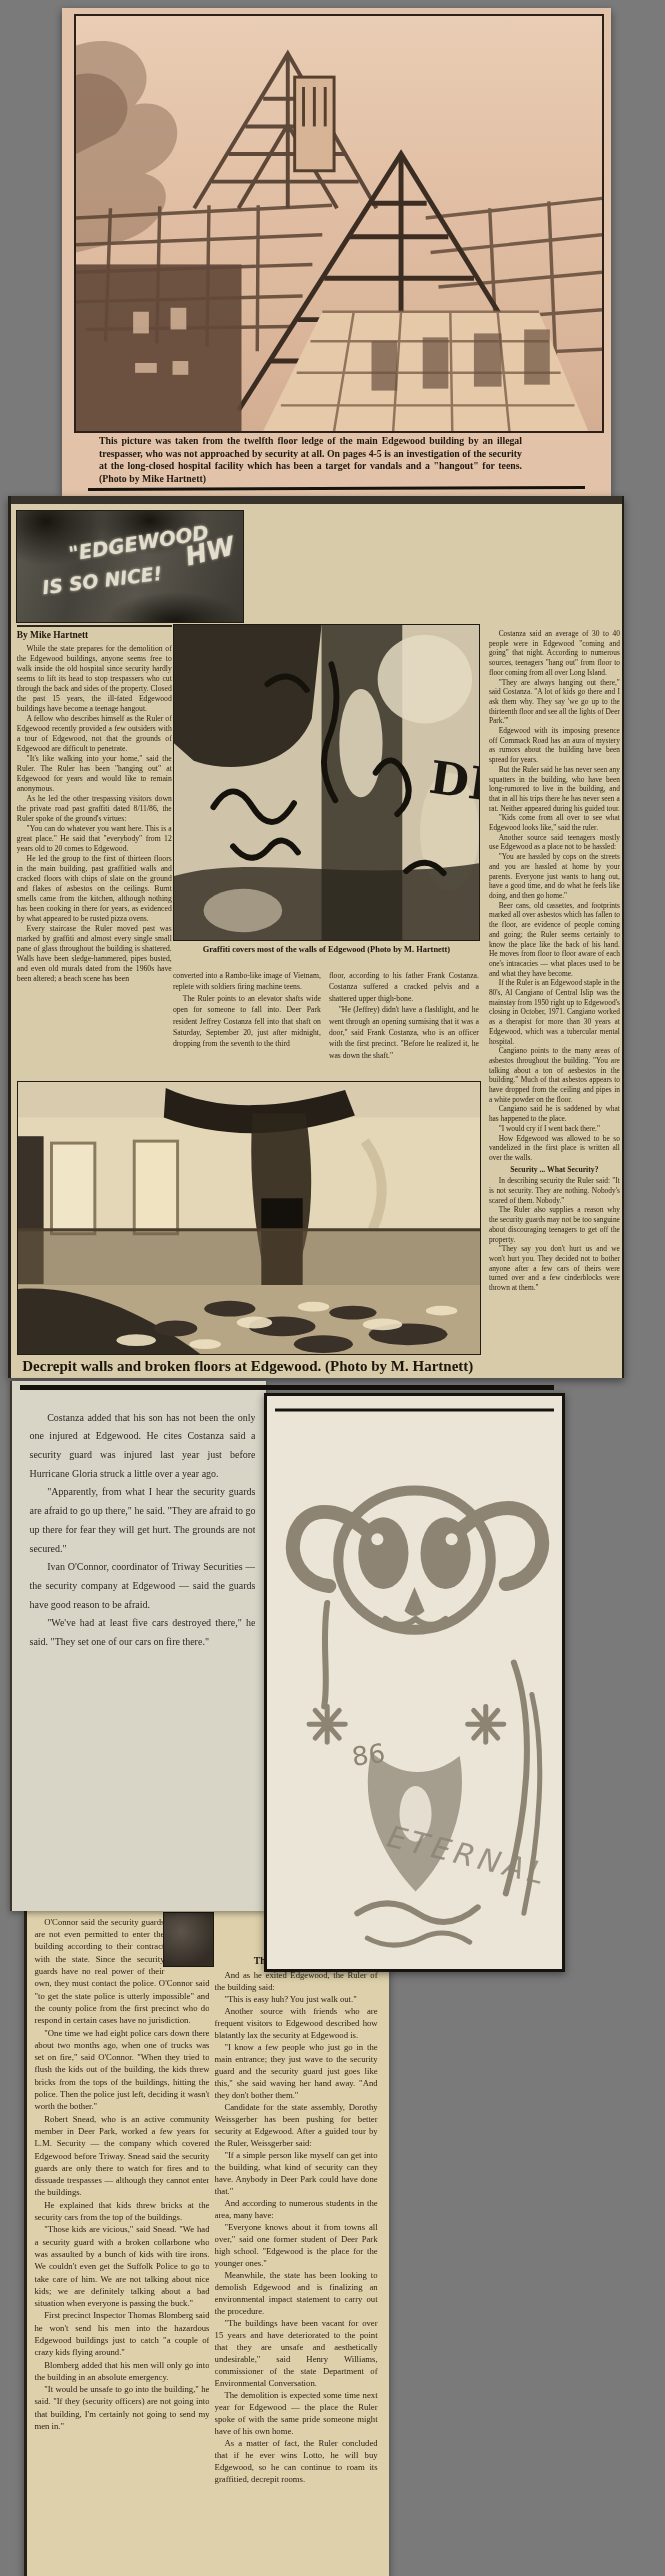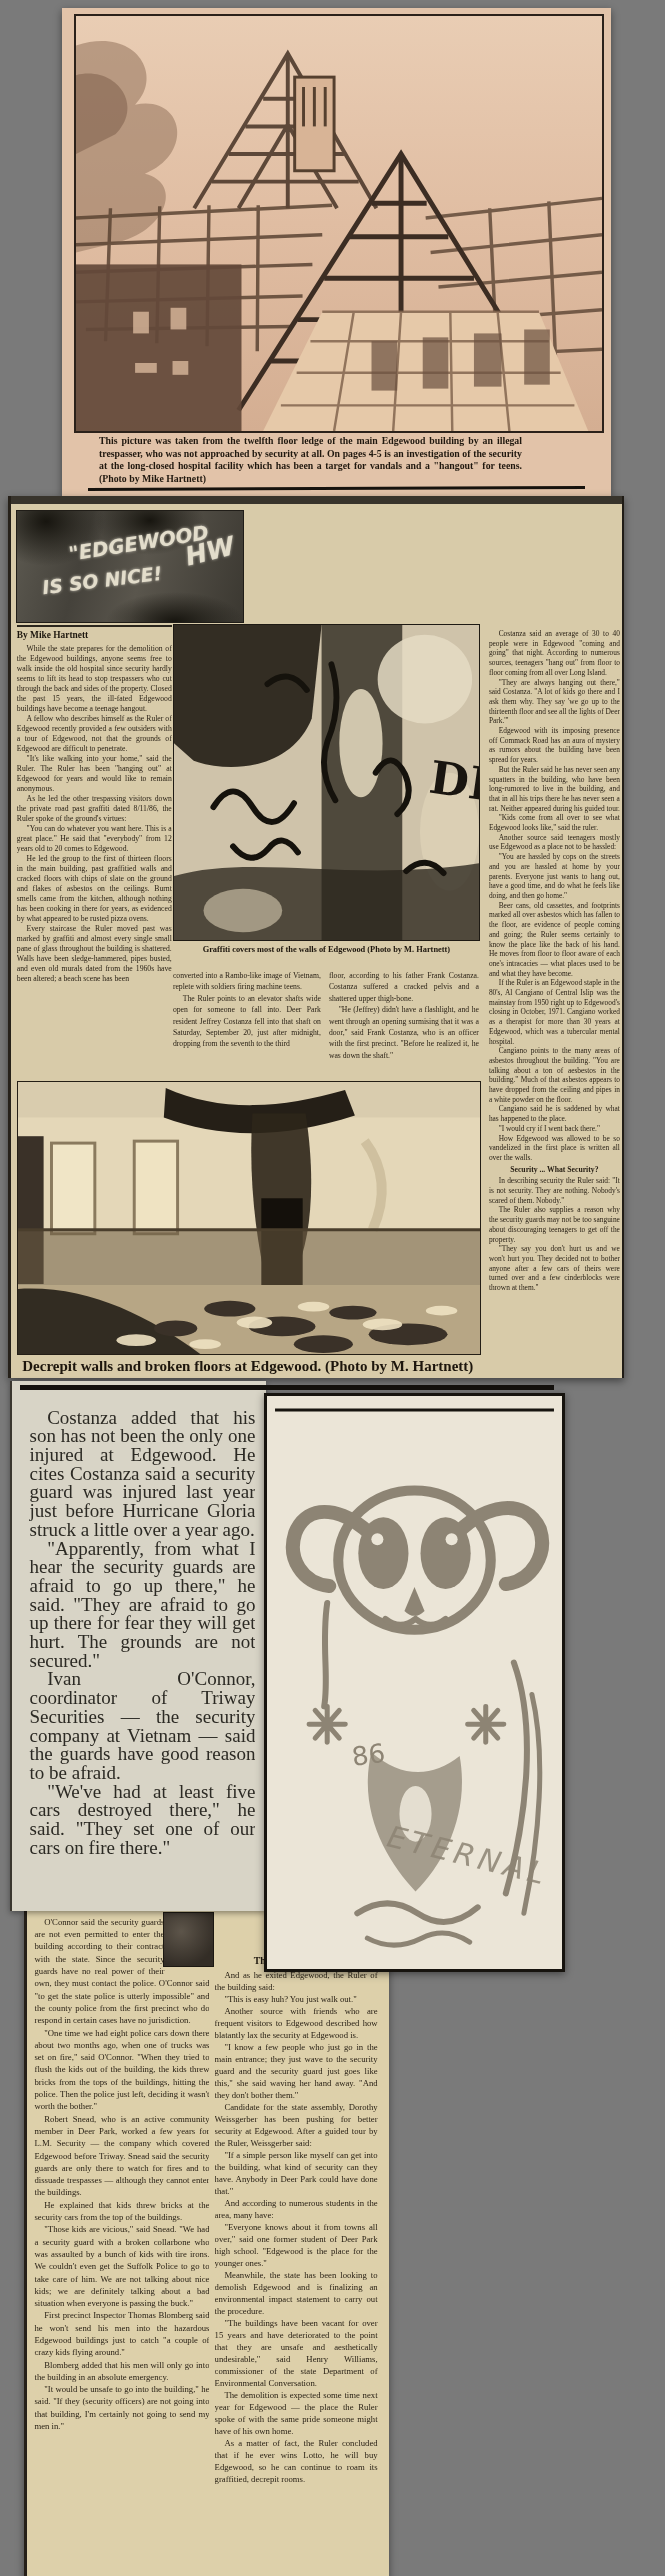--- a/index.html
+++ b/index.html
@@ -56,21 +56,21 @@
     border:1px solid #241e16; background:#e4d7b8; }
   #cap-room { position:absolute; left:5.9px; top:862px; width:462px; text-align:center;
     font-weight:bold; font-size:15px; color:#1d160d; }
 
   
   #clip-quote { left:9.8px; top:1381px; width:551px; height:591px; box-shadow:none; }
   #q-paper { position:absolute; left:0; top:0; width:254px; height:530px; background:#d8d4c6;
     box-shadow:0 2px 5.9px rgba(0,0,0,.4); border-left:2px solid #3a362e; }
   #q-topbar { position:absolute; left:9.8px; top:3.9px; width:534px; height:4.9px; background:#14110d; }
   #pullquote { position:absolute; left:19.7px; top:27.6px; width:226px; height:467px;
-    text-align:justify; font-size:19px; line-height:18.7px; color:#2c2a24; overflow:hidden; }
+    text-align:justify; font-size:10px; line-height:18.7px; color:#2c2a24; overflow:hidden; }
   #pullquote p { margin:0; text-indent:17.7px; }
   #photo-skull { position:absolute; left:254px; top:11.8px; width:295px; height:573px;
     background:#ebe5d7; border:3px solid #16130e; box-shadow:0 2px 7.9px rgba(0,0,0,.45); }
 
   
   #clip-bottom { left:23.6px; top:1910px; width:362px; height:666px; background:#ddd0aa;
     border-left:3px solid #262019; border-bottom:3px solid #1d1813; }
   #b-col1 { left:7.9px; top:5.9px; width:175px; height:650px; font-size:8.7px; line-height:12.3px; }
   #b-col2 { left:188px; top:45px; width:163px; height:614px; font-size:8.7px; line-height:12px; }
   #b-heading { text-align:center; font-weight:bold; font-size:9.8px; margin-bottom:2px; color:#1d160d; }
@@ -295,21 +295,21 @@
         </div>
     </div>
   </div>
 
   <div id="clip-quote" class="clip">
     <div id="q-paper"></div>
     <div id="q-topbar"></div>
     <div id="pullquote">
         <p>Costanza added that his son has not been the only one injured at Edgewood. He cites Costanza said a security guard was injured last year just before Hurricane Gloria struck a little over a year ago.</p>
         <p>"Apparently, from what I hear the security guards are afraid to go up there," he said. "They are afraid to go up there for fear they will get hurt. The grounds are not secured."</p>
-        <p>Ivan O'Connor, coordinator of Triway Securities — the security company at Vietnam — said the guards have good reason to be afraid.</p>
+        <p>Ivan O'Connor, coordinator of Triway Securities — the security company at Edgewood — said the guards have good reason to be afraid.</p>
         <p>"We've had at least five cars destroyed there," he said. "They set one of our cars on fire there."</p>
       </div>
     <div id="photo-skull">
       <svg viewBox="0 0 294 576" preserveAspectRatio="none">
         <rect width="294" height="576" fill="#ebe5d7"></rect>
         <line x1="8" y1="14" x2="286" y2="14" stroke="#17140f" stroke-width="3"></line>
         <g stroke="#8d8474" fill="none" stroke-linecap="round">
           <path d="M112,148 C78,110 40,106 28,138 C20,163 35,188 62,191" stroke-width="14"></path>
           <path d="M182,146 C216,106 258,102 272,134 C280,159 264,186 238,189" stroke-width="14"></path>
           <ellipse cx="147" cy="165" rx="76" ry="70" stroke-width="10"></ellipse>

